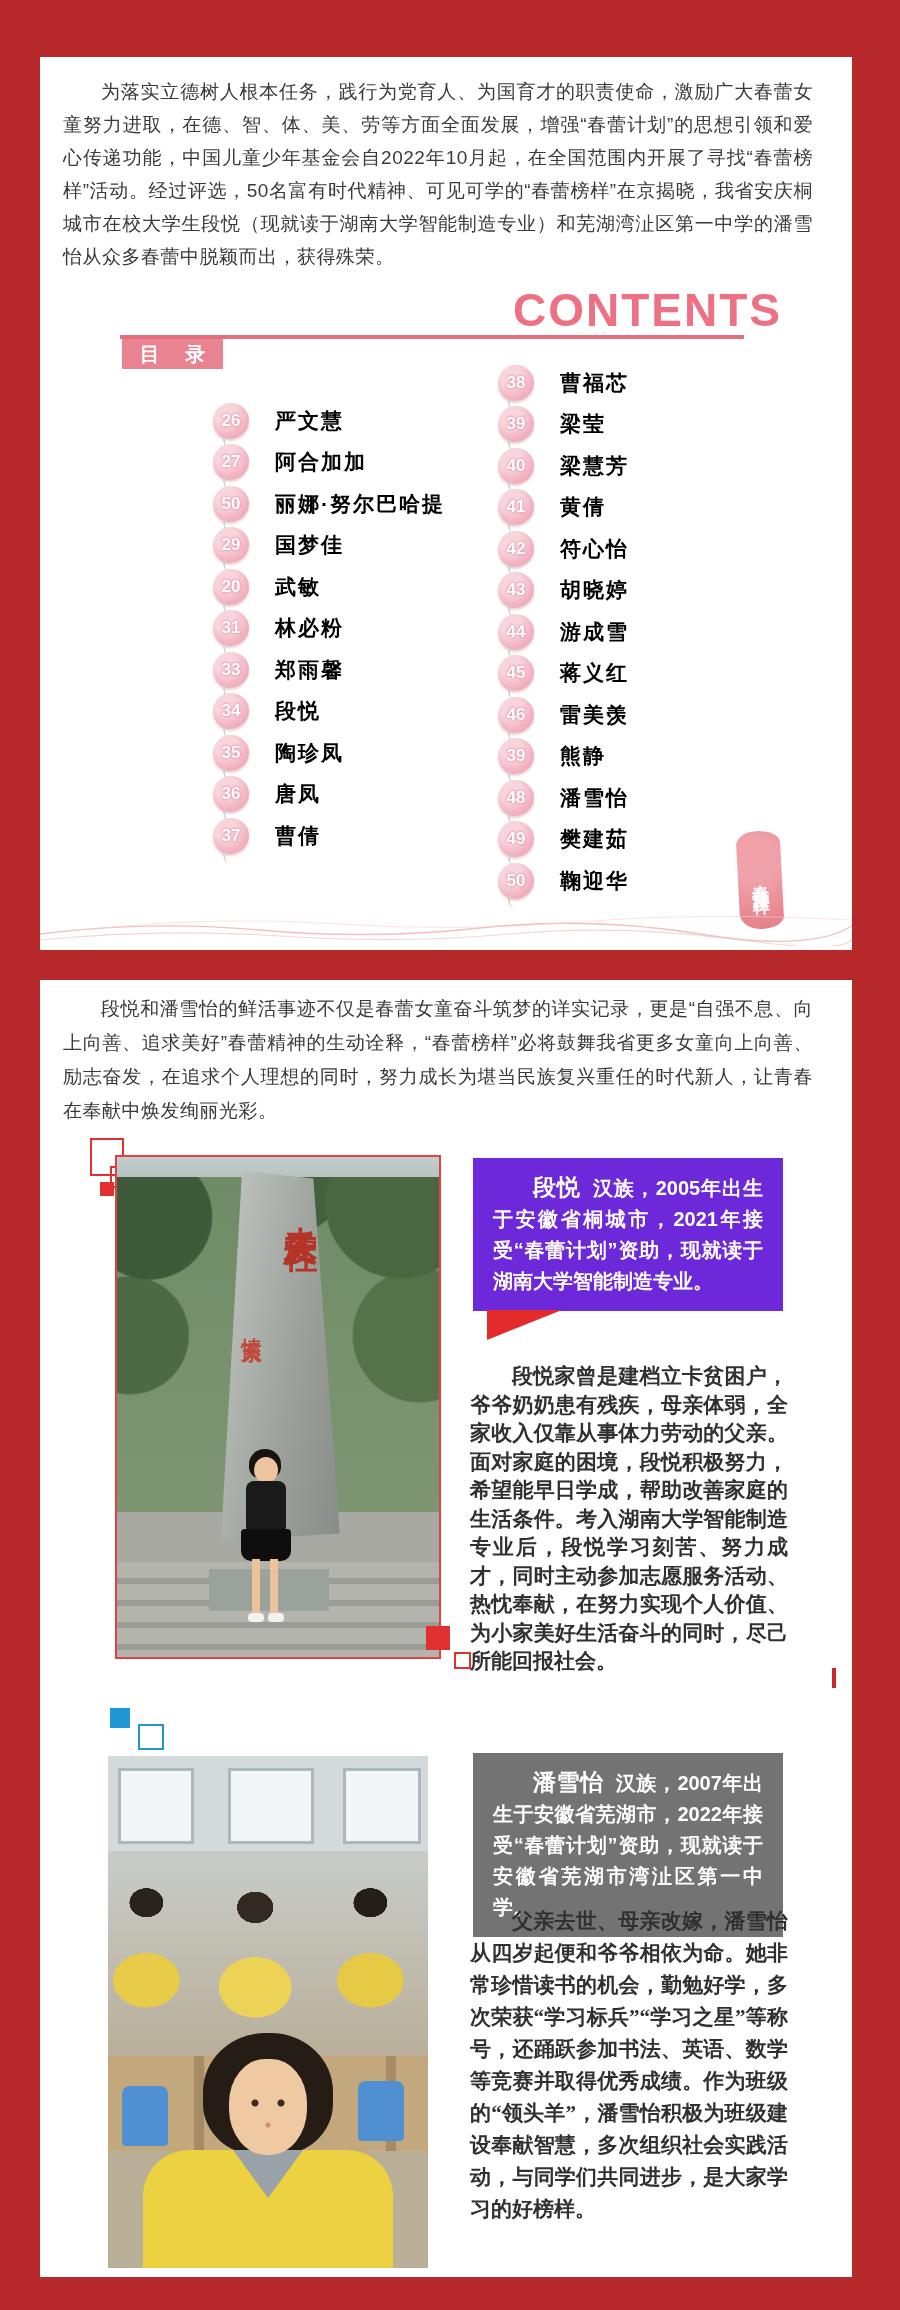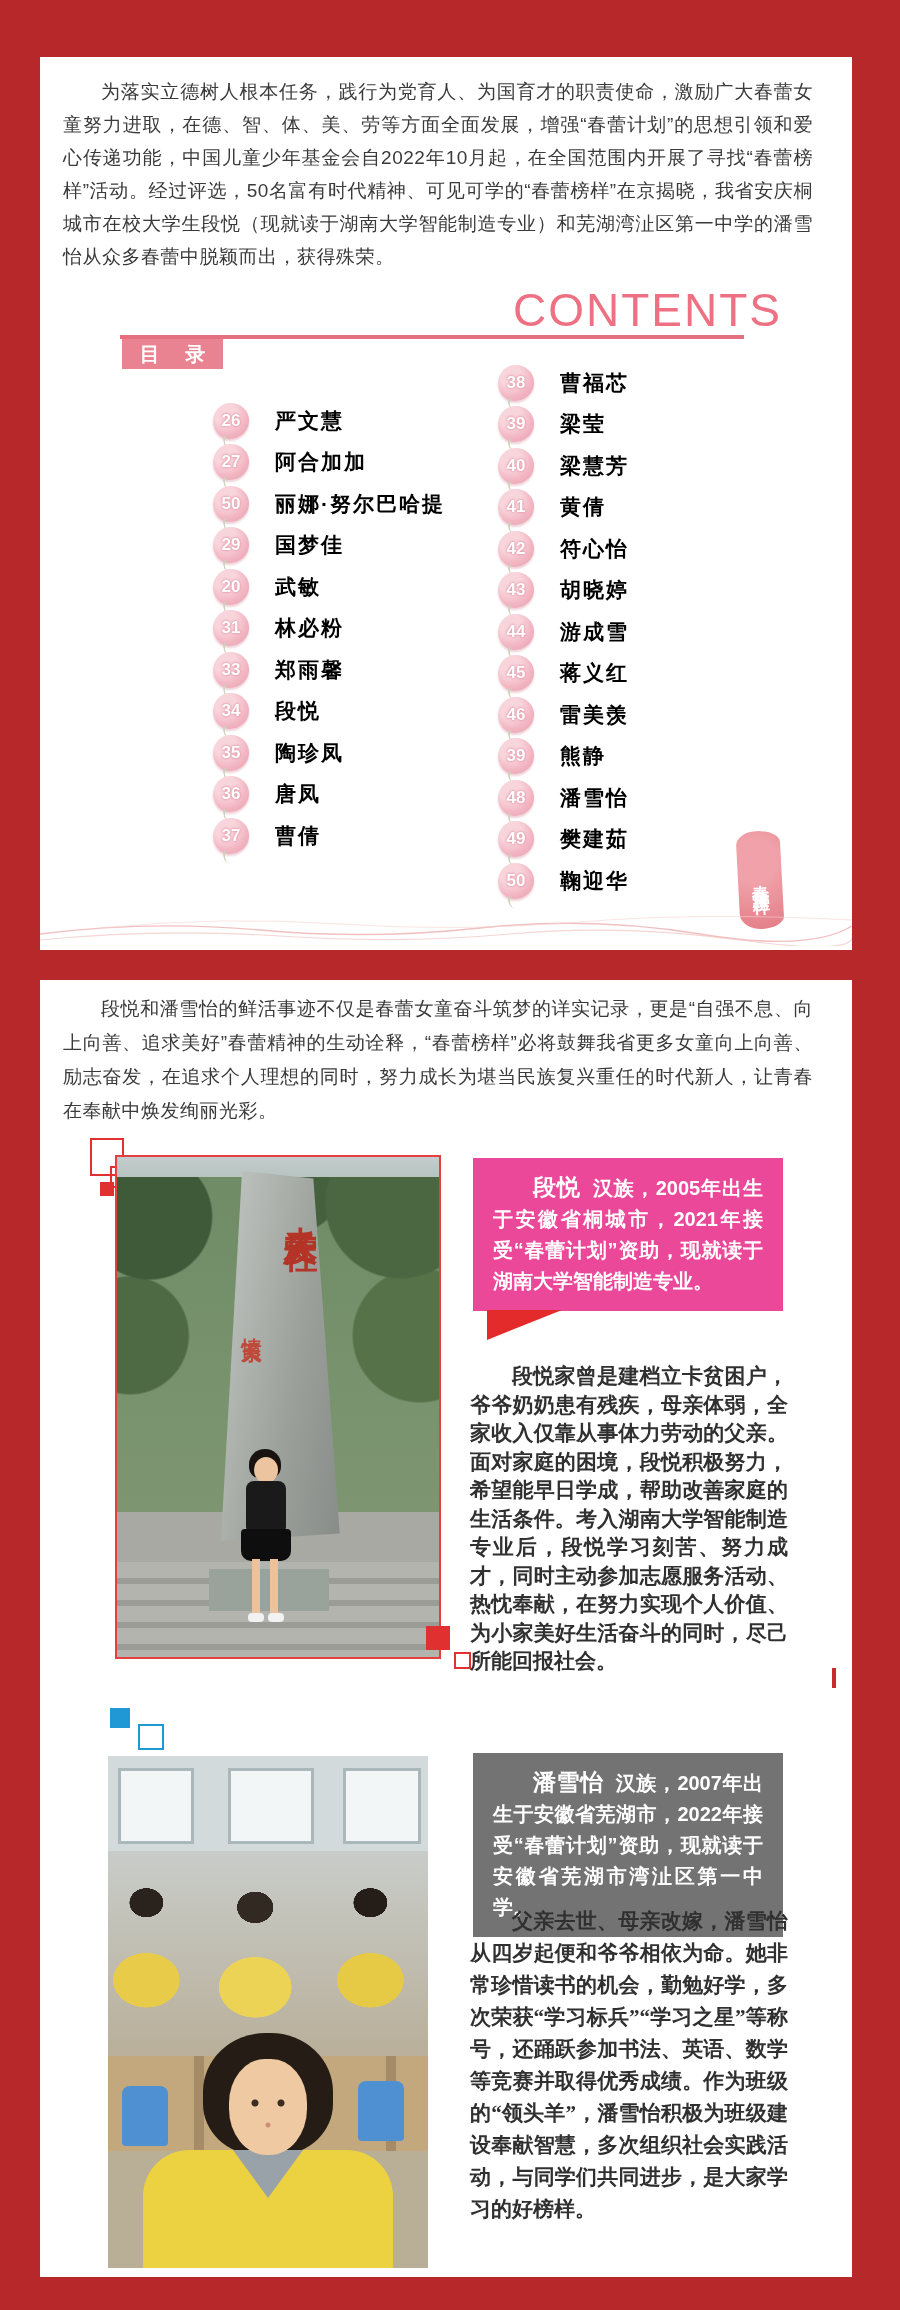--- a/index.html
+++ b/index.html
@@ -11,21 +11,21 @@
 
   
   .para{position:absolute;left:23px;width:750px;margin:0;
         font-size:19px;line-height:33px;color:#3a3a3a;
         text-align:justify;text-indent:2em;letter-spacing:.5px;}
   .intro-para{top:18px;}
   .feature-para{top:12px;line-height:34px;}
 
   
   .contents-en{position:absolute;top:226px;right:70px;
-        font-size:46px;font-weight:normal;letter-spacing:2px;color:#ee7183;}
+        font-size:46px;font-weight:bold;letter-spacing:2px;color:#ee7183;}
   .contents-underline{position:absolute;left:80px;top:278px;width:624px;height:4px;background:#e4707f;}
   .contents-zh{position:absolute;left:82px;top:282px;width:101px;height:30px;background:#e98291;
         color:#fff;font-size:20px;font-weight:bold;letter-spacing:10px;
         display:flex;align-items:center;justify-content:center;text-indent:10px;}
 
   
   .toc-col{position:absolute;}
   .toc-left{left:173px;top:343px;}
   .toc-right{left:458px;top:305px;}
   .toc-item{display:flex;align-items:center;height:41.5px;}
@@ -55,21 +55,21 @@
   .sq{position:absolute;}
   .sq.o{border:2px solid #e03030;}
   .sq.s{background:#e03030;}
   .sq.ob{border:2px solid #2098d5;}
   .sq.sb{background:#2098d5;}
   .red-tick{position:absolute;left:792px;top:688px;width:4px;height:20px;background:#cc2a2a;}
 
   
   .intro-box{position:absolute;left:433px;width:310px;box-sizing:border-box;
         padding:14px 20px;color:#fff;}
-  .box-red{top:178px;background:#ec4899;}
+  .box-red{top:178px;background:#6d28d9;}
   .box-blue{top:773px;background:#737373;}
   .box-text{margin:0;font-size:20px;line-height:31px;font-weight:600;
         text-align:justify;text-indent:2em;}
   .p-name{font-size:23px;font-weight:800;margin-right:12px;}
   .box-tail{position:absolute;left:447px;top:330px;width:0;height:0;
         border-top:30px solid #e32b2b;border-right:75px solid transparent;}
 
   .profile-body{position:absolute;left:430px;width:318px;margin:0;
         font-family:"Liberation Serif","DejaVu Serif",serif;font-weight:bold;
         font-size:21px;color:#303030;text-align:justify;text-indent:2em;}

